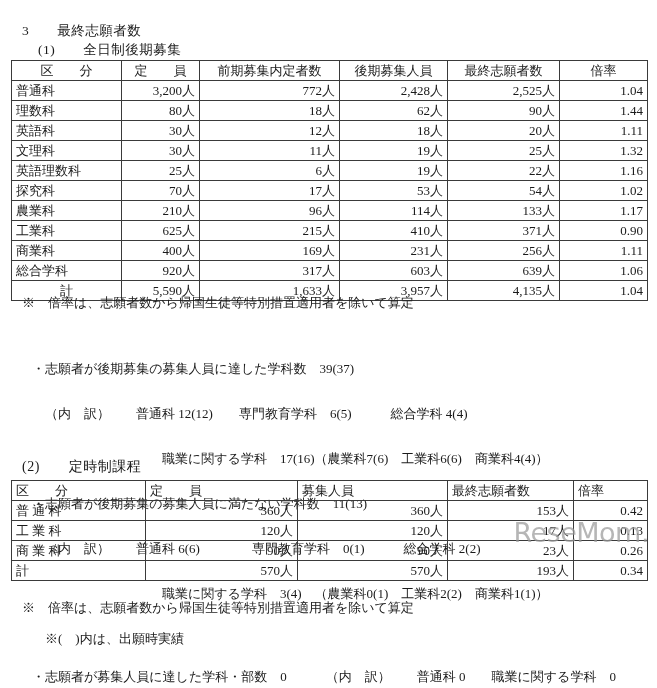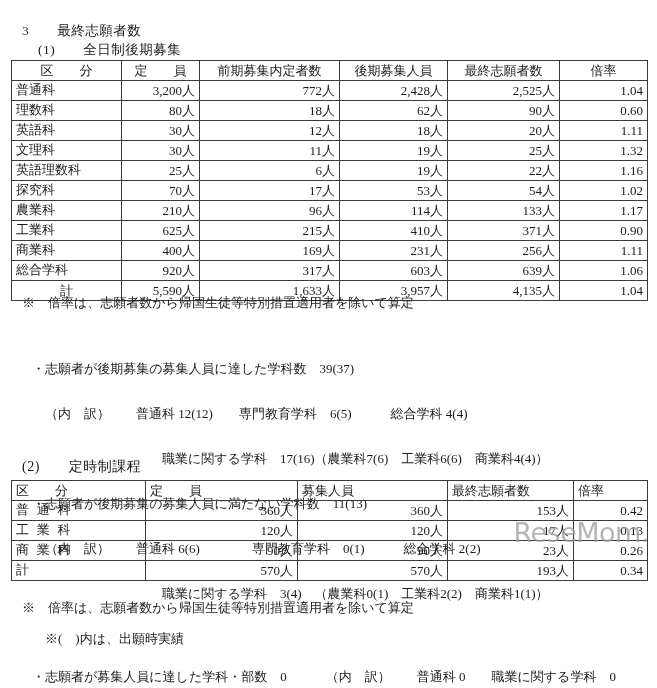--- a/index.html
+++ b/index.html
@@ -89,21 +89,21 @@
   }
   #table-teijisei .c-kubun    { width: 134px; }
   #table-teijisei .c-teiin    { width: 152px; }
   #table-teijisei .c-boshu    { width: 150px; }
   #table-teijisei .c-saishu   { width: 126px; }
   #table-teijisei .c-bairitsu { width: 74px;  }
   #table-teijisei thead td { text-align: left; }
 
   .num { text-align: right; }
   .ctr { text-align: center; }
-  .lft { text-align: left; font-family: Liberation Mono, monospace; }
+  .lft { text-align: left; }
 
   
   .note {
     position: absolute;
     font-size: 13px;
     white-space: pre;
     line-height: 1;
   }
   .note-kome-1 { left: 22px; top: 296px; }
   .note-kome-2 { left: 22px; top: 601px; }
@@ -168,21 +168,21 @@
         <td class="num">2,428人</td>
         <td class="num">2,525人</td>
         <td class="num">1.04</td>
       </tr>
       <tr>
         <td class="lft">理数科</td>
         <td class="num">80人</td>
         <td class="num">18人</td>
         <td class="num">62人</td>
         <td class="num">90人</td>
-        <td class="num">0.60</td>
+        <td class="num">1.44</td>
       </tr>
       <tr>
         <td class="lft">英語科</td>
         <td class="num">30人</td>
         <td class="num">12人</td>
         <td class="num">18人</td>
         <td class="num">20人</td>
         <td class="num">1.11</td>
       </tr>
       <tr>

